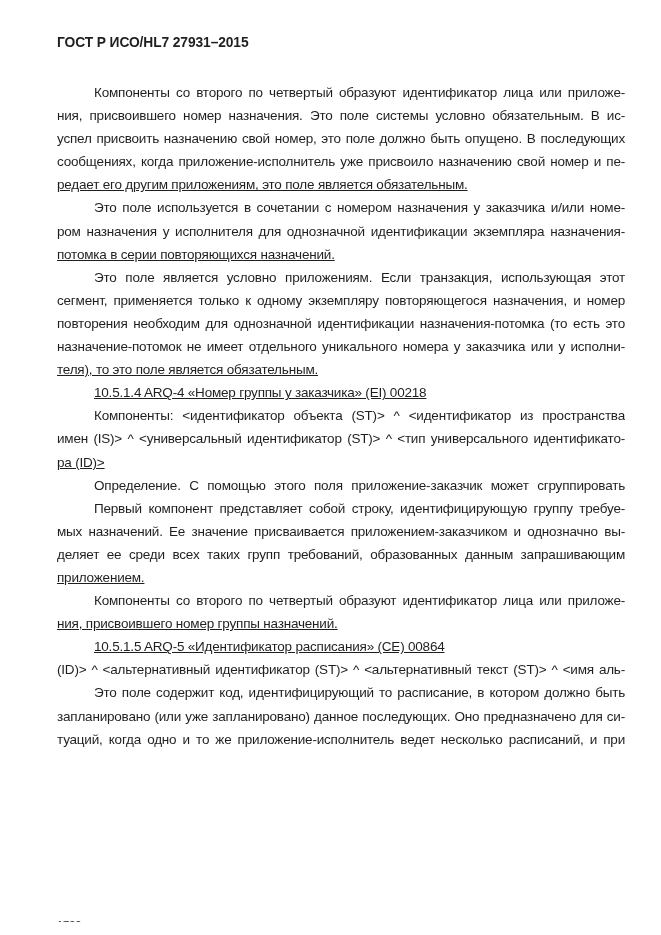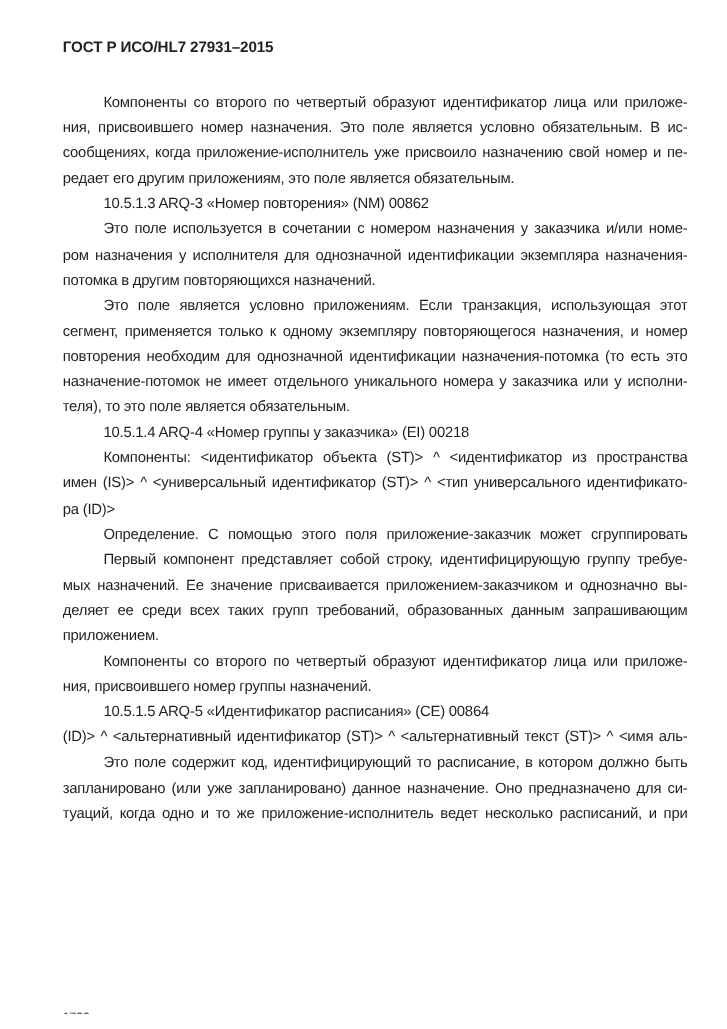--- a/index.html
+++ b/index.html
@@ -40,62 +40,63 @@
     height: 23.1px;
     text-align: justify;
     text-align-last: justify;
     white-space: normal;
     overflow: hidden;
   }
   .line.first { padding-left: 37px; }
   .line.end, .line.heading {
     text-align: center;
     text-align-last: left;
+    text-decoration: underline;
   }
   .page-number {
     position: absolute;
     left: 57px;
     top: 914px;
     font-size: 11px;
     font-weight: normal;
     line-height: 23px;
   }
 </style>
 </head>
 <body>
 
 <div class="page">
   <div class="doc-header">ГОСТ Р ИСО/HL7 27931–2015</div>
 
   <div class="doc-body">
       <div class="line first">Компоненты со второго по четвертый образуют идентификатор лица или приложе-</div>
-      <div class="line">ния, присвоившего номер назначения. Это поле является условно обязательным. В ис-</div>
+      <div class="line">ния, присвоившего номер назначения. Это поле системы условно обязательным. В ис-</div>
+      <div class="line">успел присвоить назначению свой номер, это поле должно быть опущено. В последующих</div>
       <div class="line">сообщениях, когда приложение-исполнитель уже присвоило назначению свой номер и пе-</div>
       <div class="line end">редает его другим приложениям, это поле является обязательным.</div>
-      <div class="line heading first end">10.5.1.3 ARQ-3 «Номер повторения» (NM) 00862</div>
       <div class="line first">Это поле используется в сочетании с номером назначения у заказчика и/или номе-</div>
       <div class="line">ром назначения у исполнителя для однозначной идентификации экземпляра назначения-</div>
-      <div class="line end">потомка в другим повторяющихся назначений.</div>
+      <div class="line end">потомка в серии повторяющихся назначений.</div>
       <div class="line first">Это поле является условно приложениям. Если транзакция, использующая этот</div>
       <div class="line">сегмент, применяется только к одному экземпляру повторяющегося назначения, и номер</div>
       <div class="line">повторения необходим для однозначной идентификации назначения-потомка (то есть это</div>
       <div class="line">назначение-потомок не имеет отдельного уникального номера у заказчика или у исполни-</div>
       <div class="line end">теля), то это поле является обязательным.</div>
       <div class="line heading first end">10.5.1.4 ARQ-4 «Номер группы у заказчика» (EI) 00218</div>
       <div class="line first">Компоненты: &lt;идентификатор объекта (ST)&gt; ^ &lt;идентификатор из пространства</div>
       <div class="line">имен (IS)&gt; ^ &lt;универсальный идентификатор (ST)&gt; ^ &lt;тип универсального идентификато-</div>
       <div class="line end">ра (ID)&gt;</div>
       <div class="line first">Определение. С помощью этого поля приложение-заказчик может сгруппировать</div>
       <div class="line first">Первый компонент представляет собой строку, идентифицирующую группу требуе-</div>
       <div class="line">мых назначений. Ее значение присваивается приложением-заказчиком и однозначно вы-</div>
       <div class="line">деляет ее среди всех таких групп требований, образованных данным запрашивающим</div>
       <div class="line end">приложением.</div>
       <div class="line first">Компоненты со второго по четвертый образуют идентификатор лица или приложе-</div>
       <div class="line end">ния, присвоившего номер группы назначений.</div>
       <div class="line heading first end">10.5.1.5 ARQ-5 «Идентификатор расписания» (CE) 00864</div>
       <div class="line">(ID)&gt; ^ &lt;альтернативный идентификатор (ST)&gt; ^ &lt;альтернативный текст (ST)&gt; ^ &lt;имя аль-</div>
       <div class="line first">Это поле содержит код, идентифицирующий то расписание, в котором должно быть</div>
-      <div class="line">запланировано (или уже запланировано) данное назначение. Оно предназначено для си-</div>
+      <div class="line">запланировано (или уже запланировано) данное последующих. Оно предназначено для си-</div>
       <div class="line">туаций, когда одно и то же приложение-исполнитель ведет несколько расписаний, и при</div>
     </div>
 
   <div class="page-number">1732</div>
 </div>
 
 </body></html>

